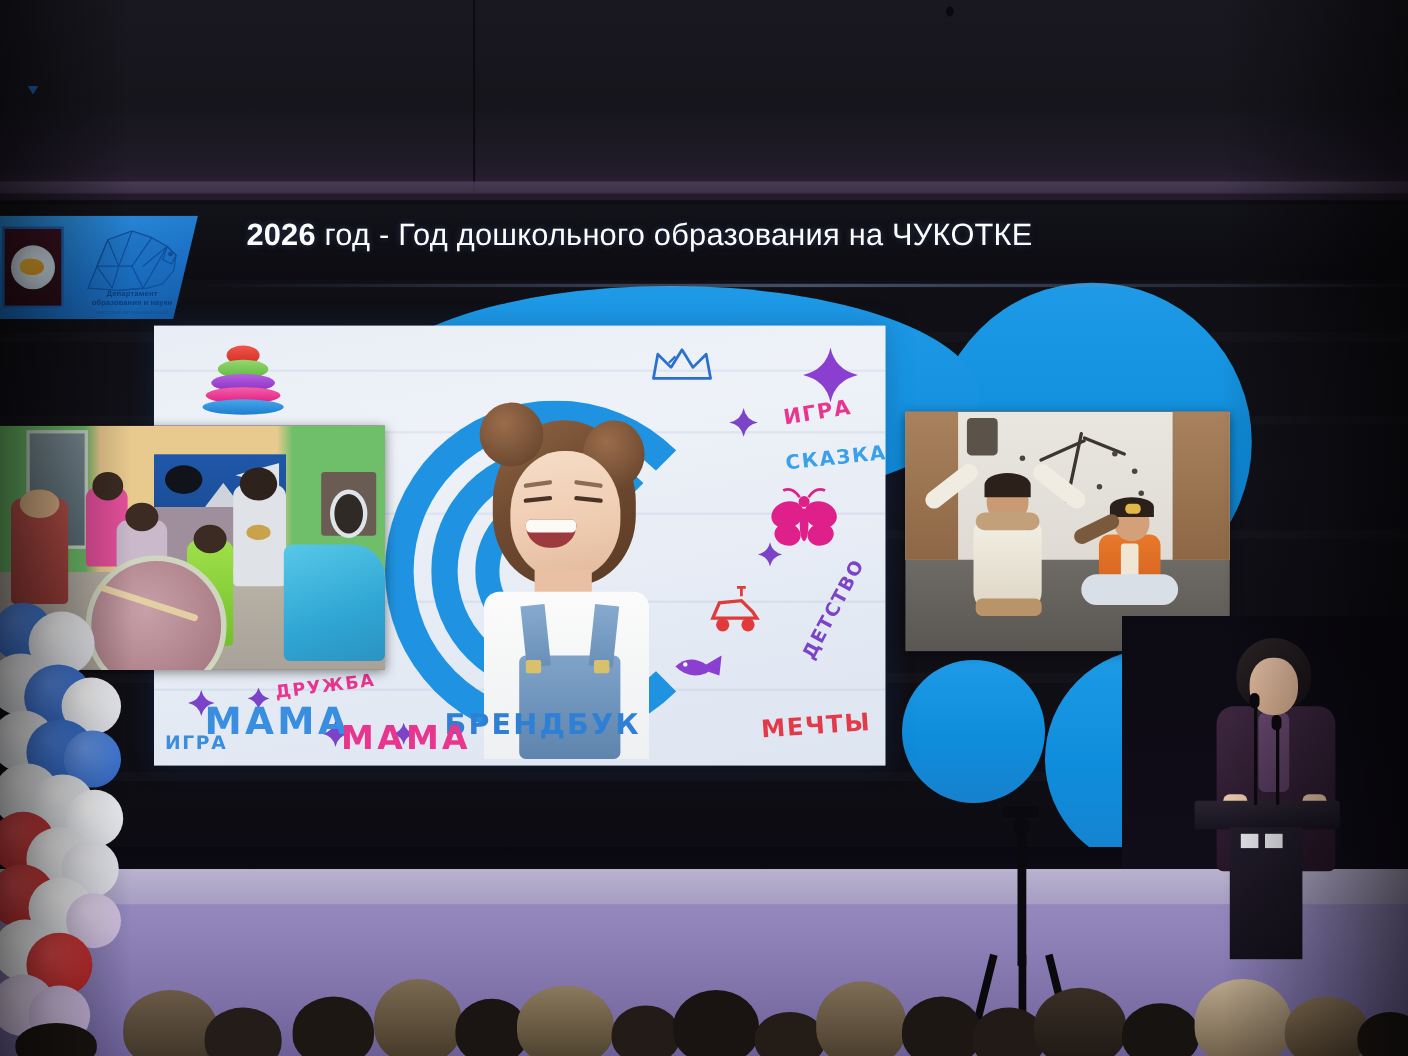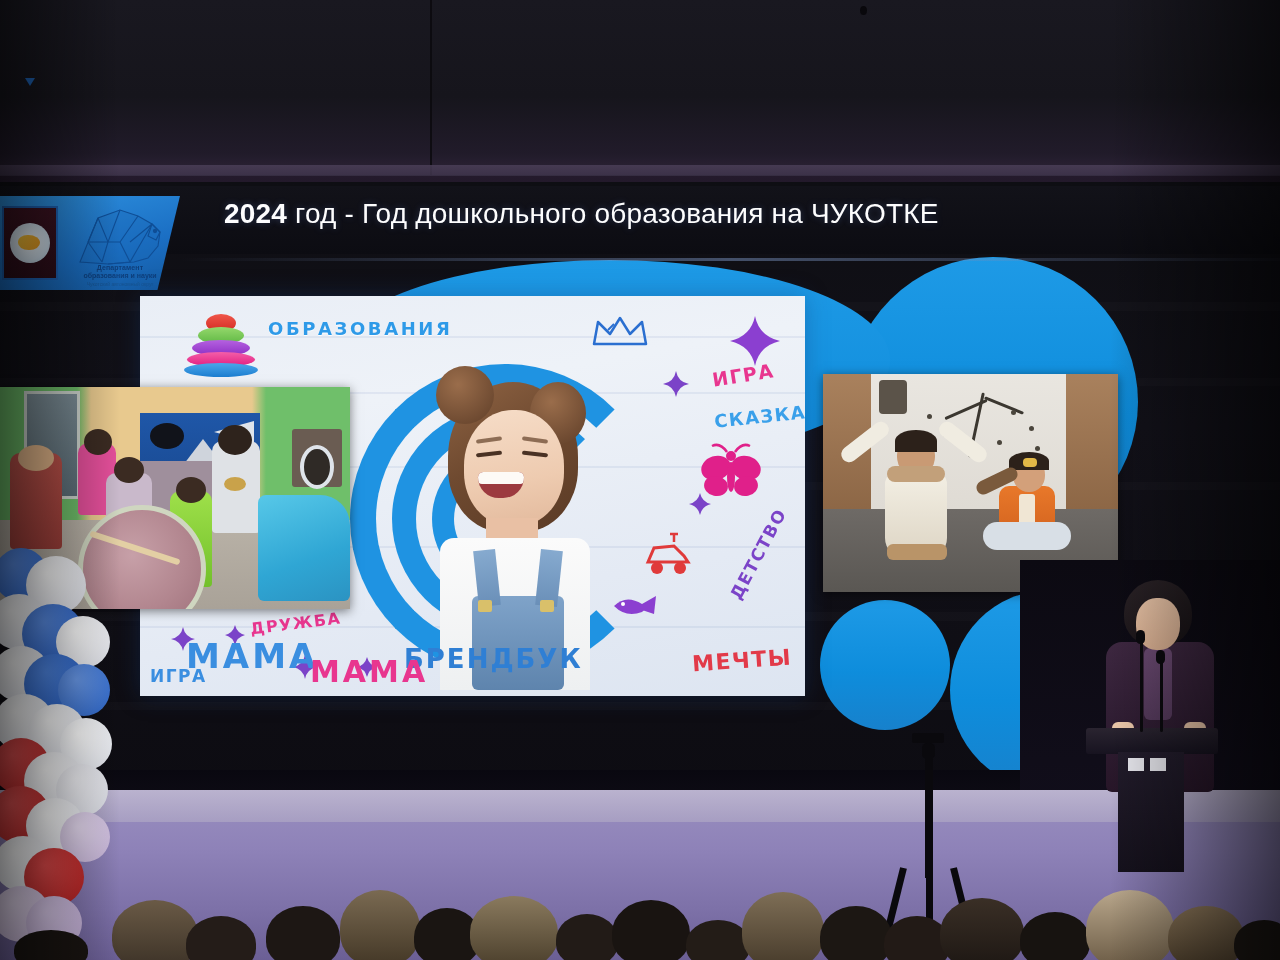--- a/index.html
+++ b/index.html
@@ -211,21 +211,21 @@
     <div class="band" style="top:520px;height:8px;"></div>
   </div>
 
   <div class="blob blob-top"></div>
   <div class="blob blob-mid"></div>
   <div class="blob blob-left"></div>
   <div class="blob-band"></div>
 
   <div class="title-bar"></div>
   <div class="title-text">
-    <b>2024</b>
+    <b>2026</b>
     <span>год - Год дошкольного образования на ЧУКОТКЕ</span>
   </div>
   <div class="title-rule"></div>
 
   <div class="logo-tab"></div>
   <div class="coat">
     <div class="coat-inner">
         <div class="coat-animal"></div>
       </div>
   </div>
@@ -252,21 +252,20 @@
     <div class="panel-stripe" style="top:330px;"></div>
 
     <div class="rings">
       <div class="ring" style="left:22px;  top:0px;  width:30px; height:18px; background:linear-gradient(180deg,#f0564a,#d22a22);"></div>
       <div class="ring" style="left:14px;  top:13px; width:46px; height:17px; background:linear-gradient(180deg,#95d86c,#5fb844);"></div>
       <div class="ring" style="left:8px;   top:26px; width:58px; height:16px; background:linear-gradient(180deg,#b561e0,#8c2fc4);"></div>
       <div class="ring" style="left:3px;   top:38px; width:68px; height:15px; background:linear-gradient(180deg,#f45fa8,#e01b80);"></div>
       <div class="ring" style="left:0px;   top:49px; width:74px; height:14px; background:linear-gradient(180deg,#4aa6ea,#1c7ed0);"></div>
     </div>
     <div class="logo-words">
-      <div>ОБРАЗОВАНИЯ</div>
     </div>
 
     <div class="arcs">
       <div class="arc" style="left:10px;  top:10px;  width:310px; height:310px; border-width:26px; border-color:#1f93e2 transparent #1f93e2 #1f93e2;"></div>
       <div class="arc" style="left:52px;  top:52px;  width:226px; height:226px; border-width:24px; border-color:#1f93e2 transparent #1f93e2 #1f93e2;"></div>
       <div class="arc" style="left:92px;  top:92px;  width:146px; height:146px; border-width:22px; border-color:#1f93e2 transparent #1f93e2 #1f93e2;"></div>
     </div>
 
     <div class="girl">
       <div class="g-hair"></div>

